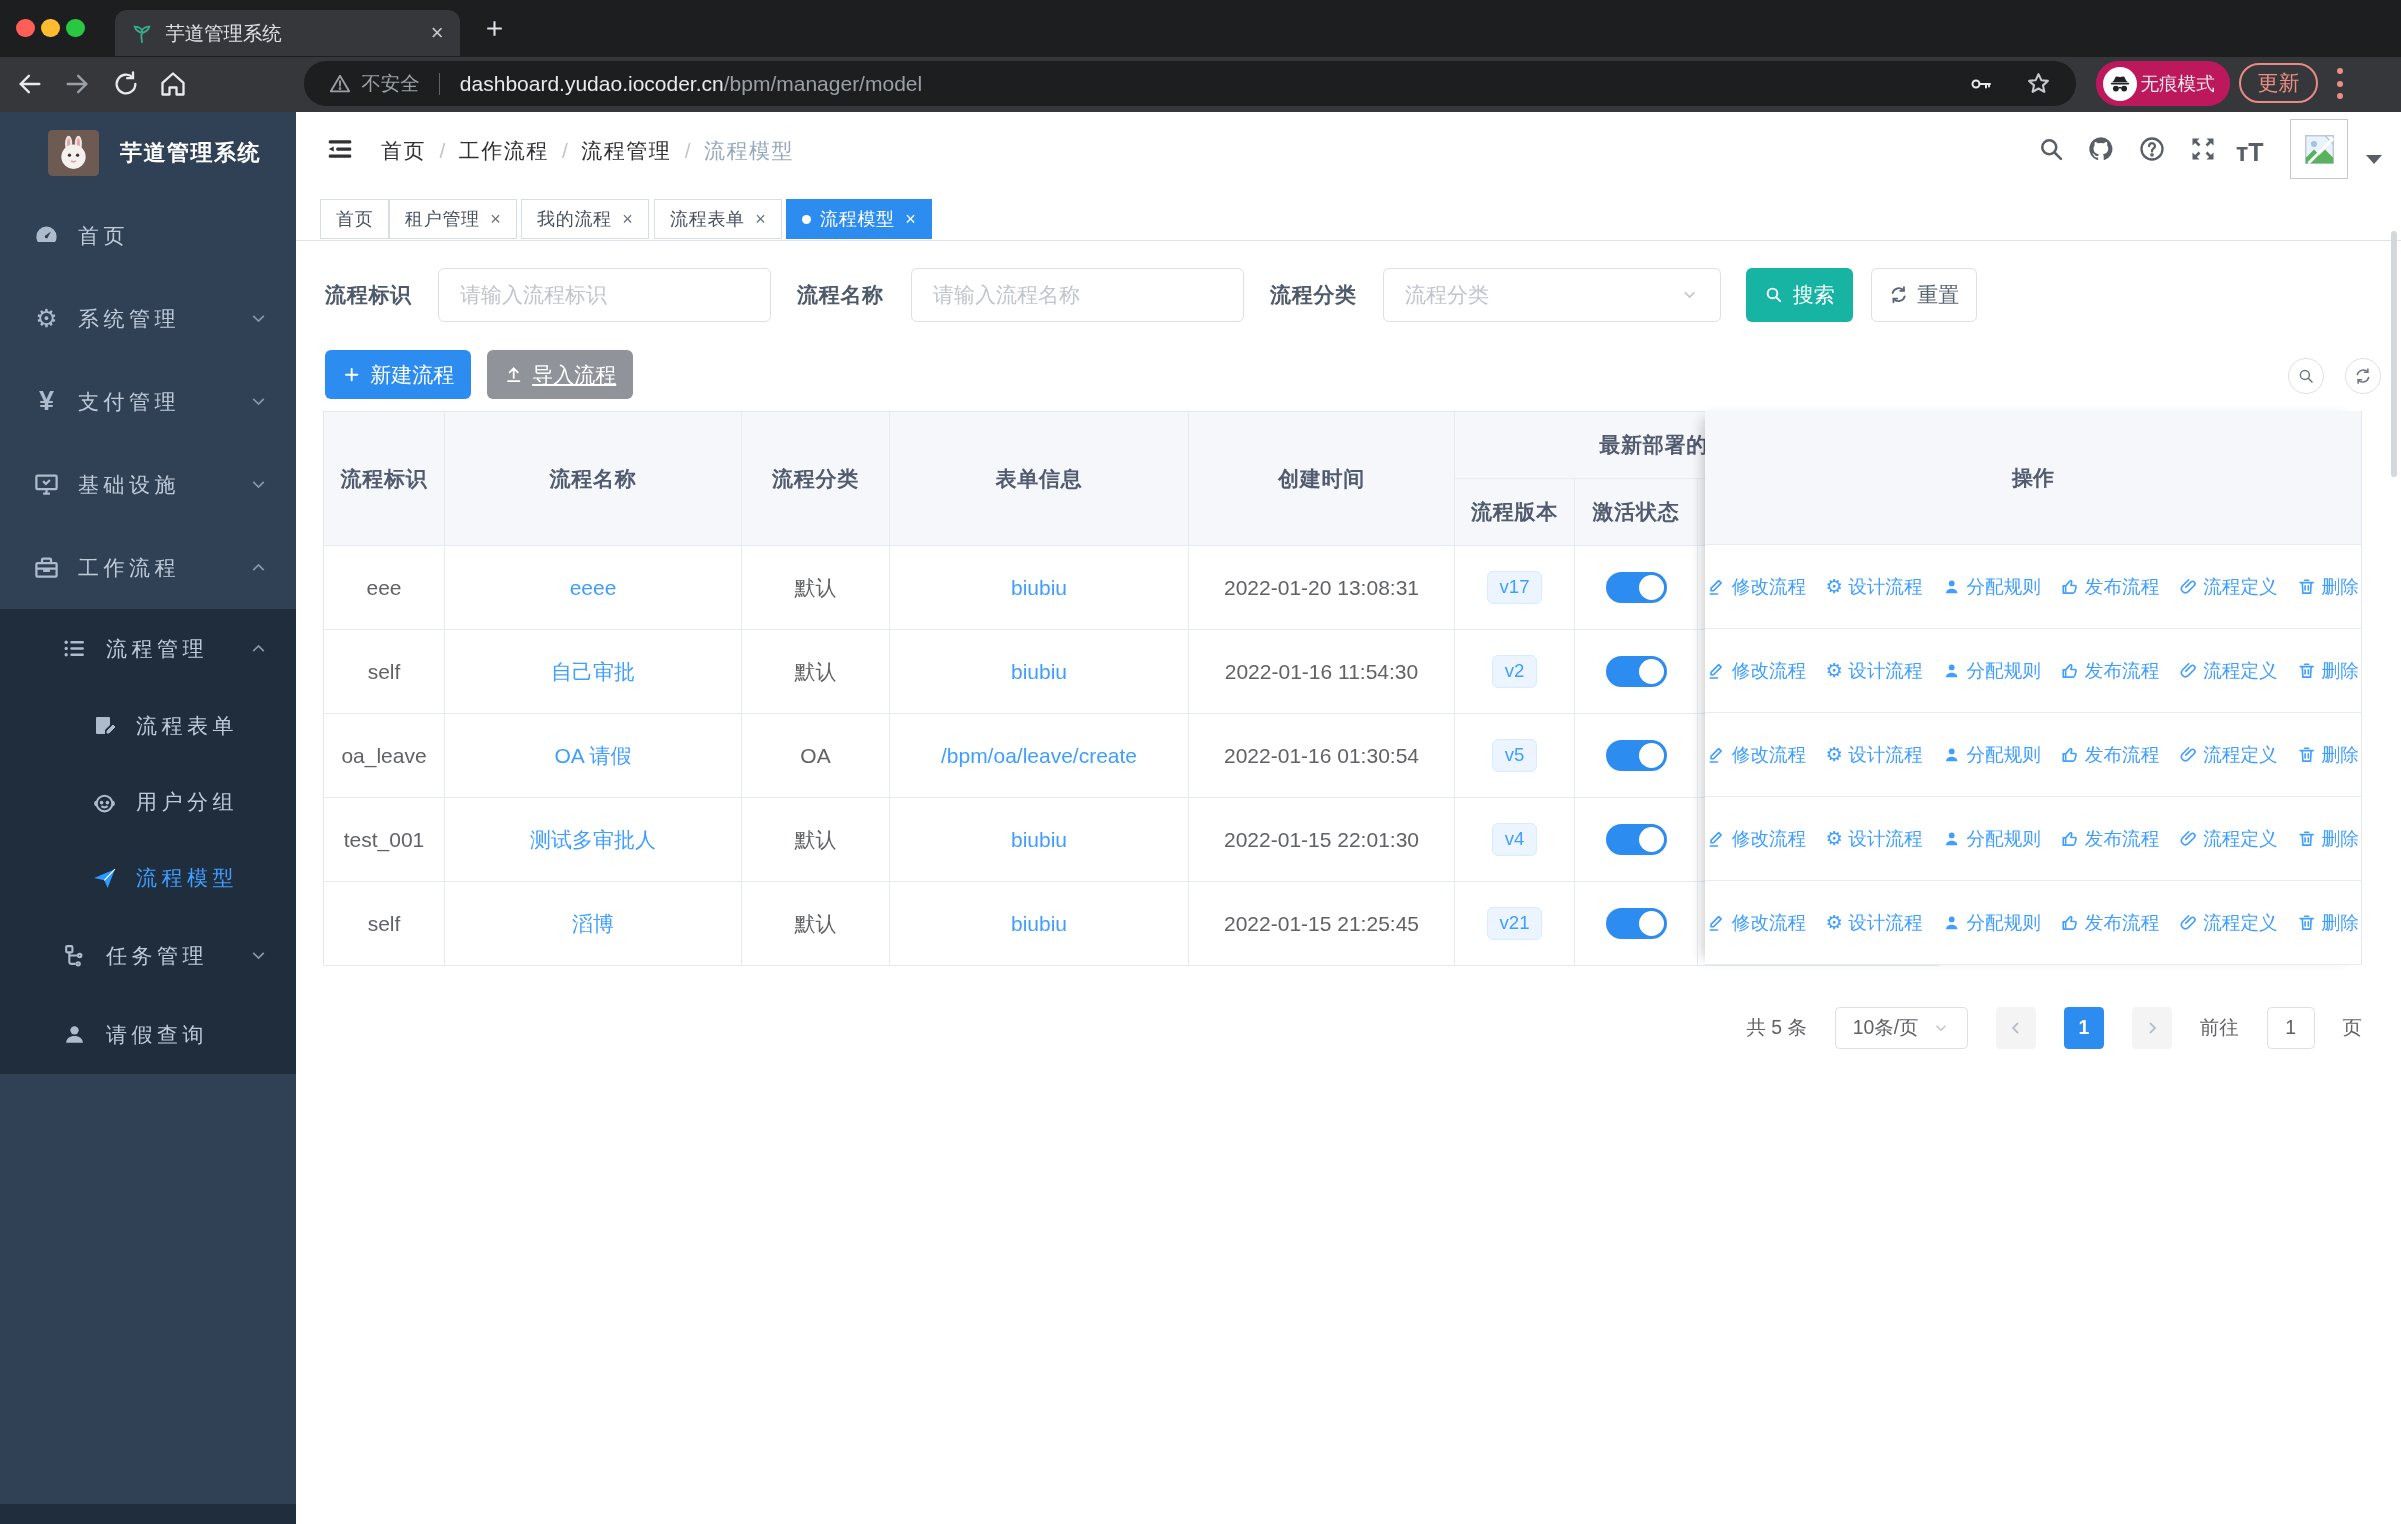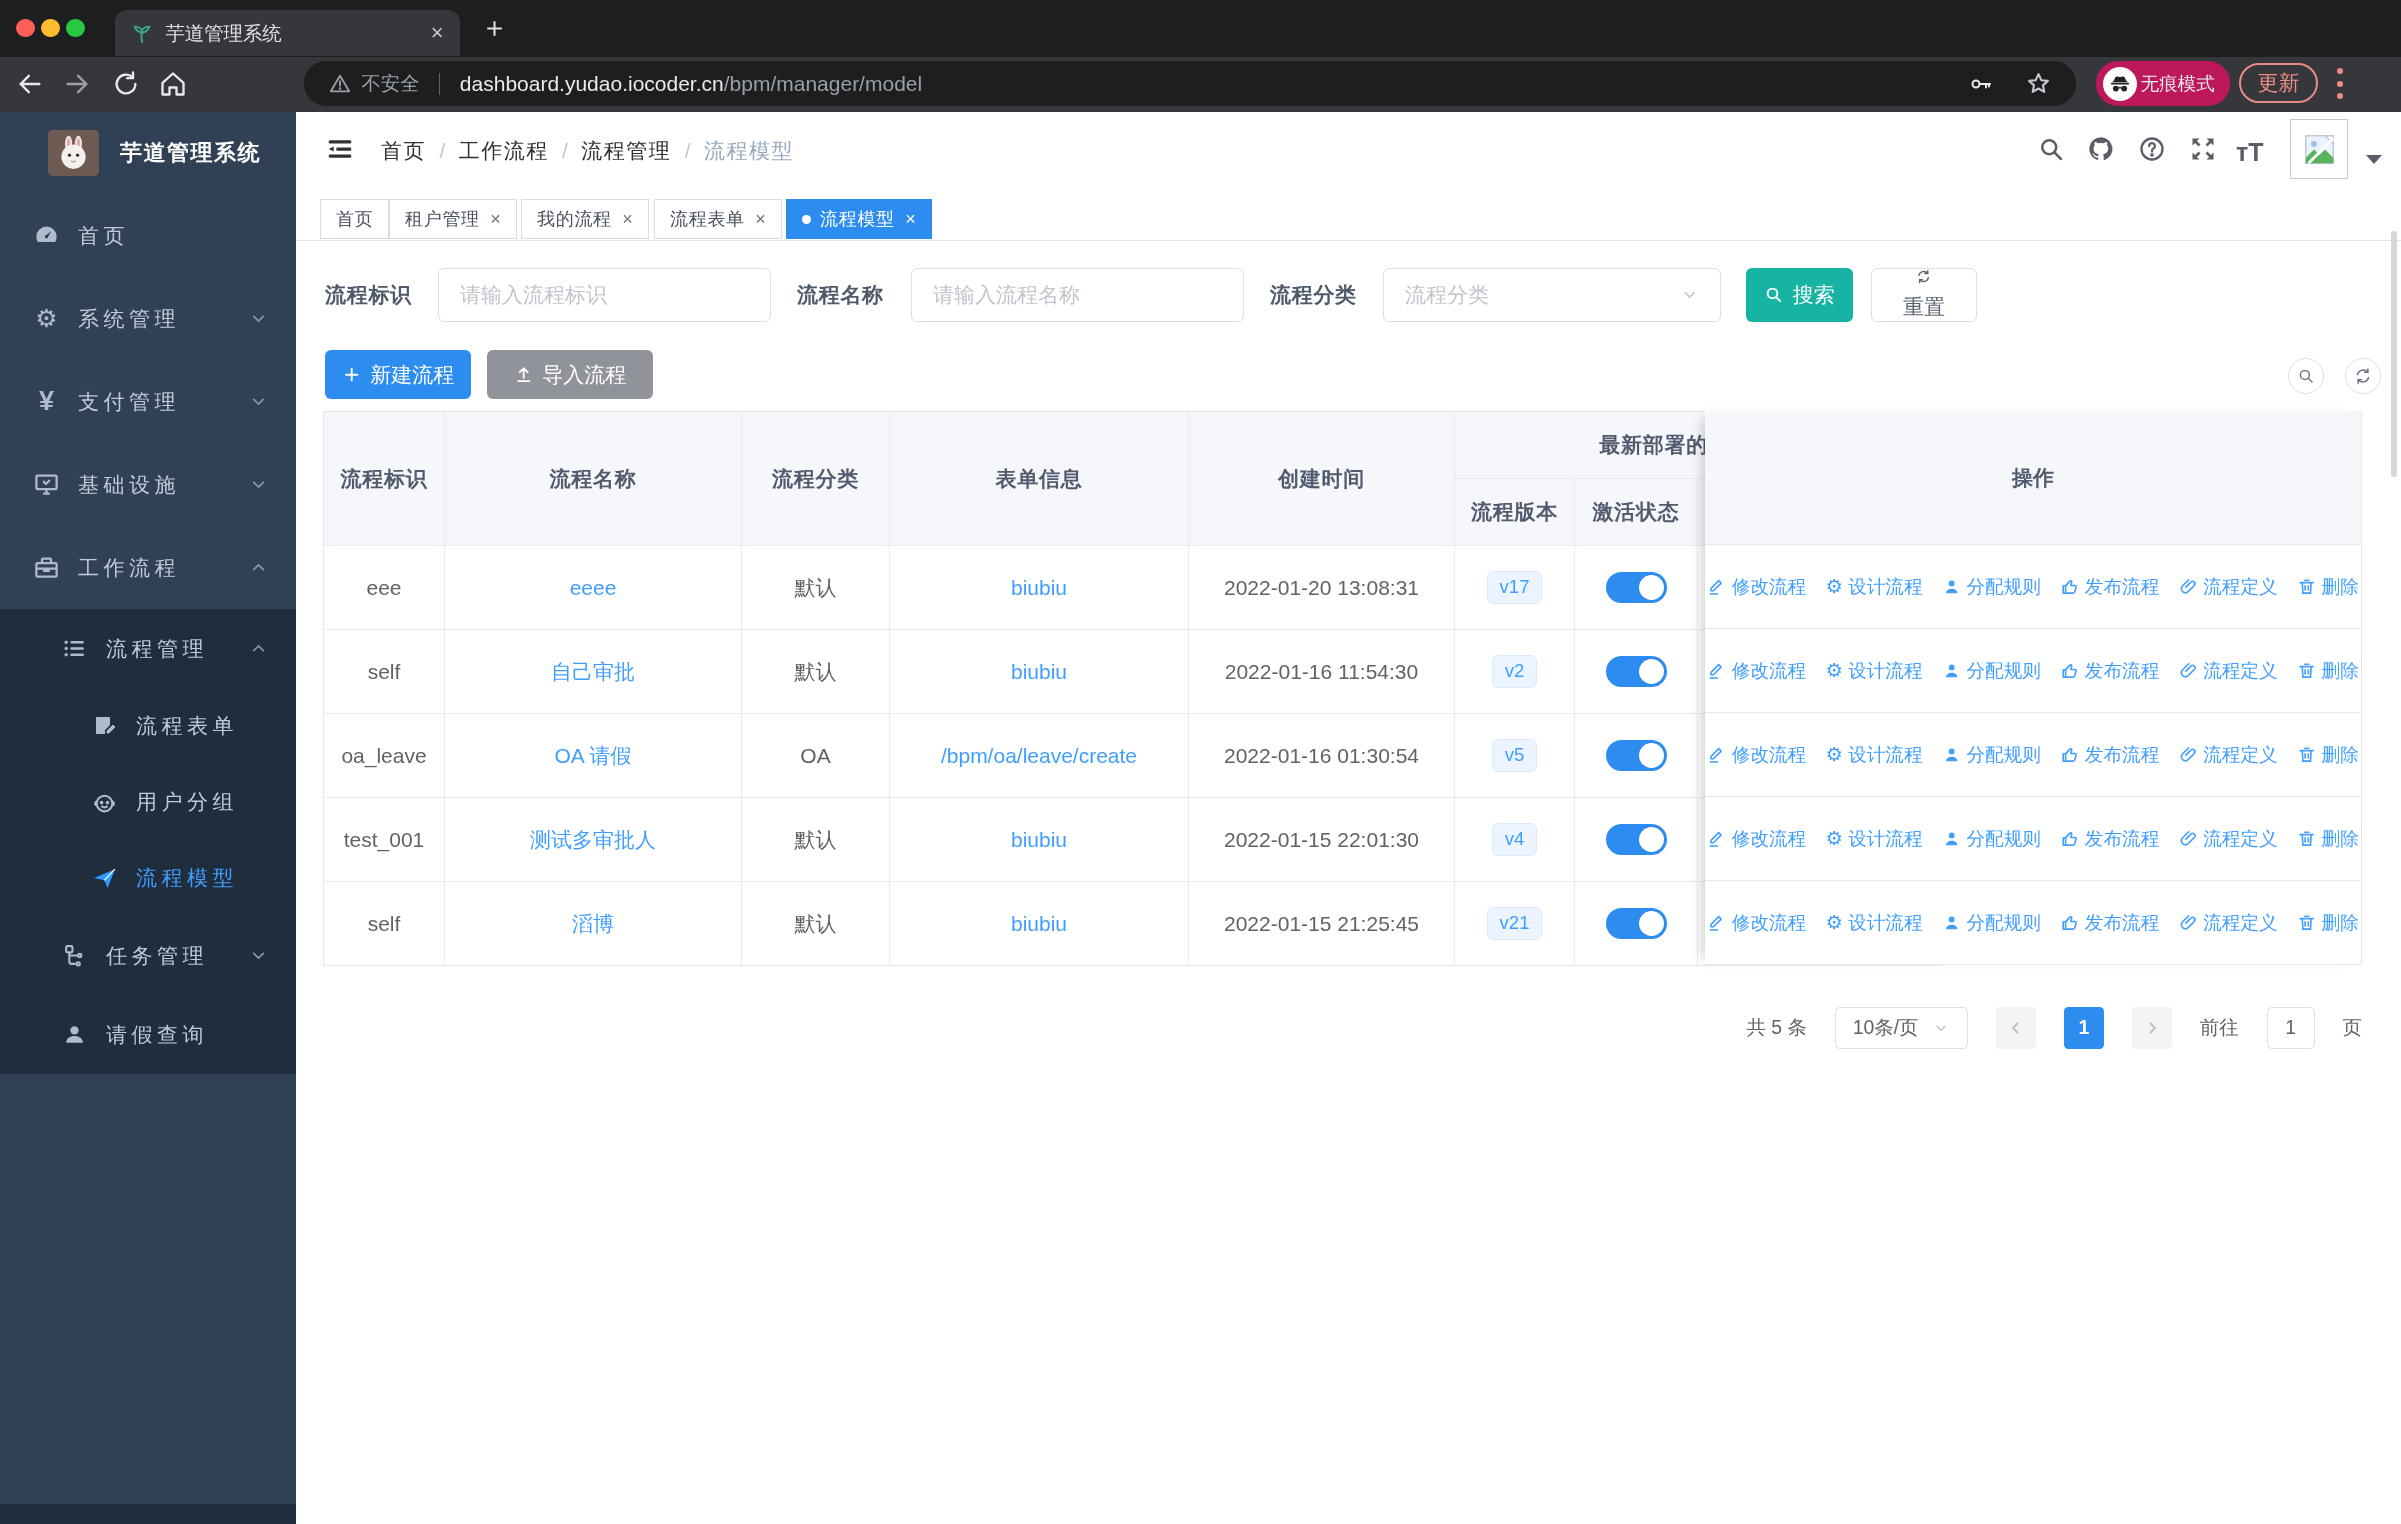--- a/index.html
+++ b/index.html
@@ -70,23 +70,23 @@
   .flabel{position:absolute;top:281px;font-size:21px;font-weight:600;color:#4E5969;letter-spacing:0.7px;}
   .finput{position:absolute;top:268px;height:54px;border:0.7px solid #DCDFE6;border-radius:6px;background:#fff;
           font-size:21px;color:#606266;padding:0 21px;box-sizing:border-box;outline:none;font-family:inherit;}
   .finput::placeholder{color:#C0C4CC;}
   .fselect{position:absolute;top:268px;height:54px;border:0.7px solid #DCDFE6;border-radius:6px;background:#fff;
            display:flex;align-items:center;padding:0 21px;box-sizing:border-box;cursor:pointer;}
   .fselect .ph{font-size:21px;color:#C0C4CC;}
   .fselect .car{margin-left:auto;color:#C0C4CC;}
   .btn{display:flex;align-items:center;justify-content:center;gap:9px;border-radius:6px;font-size:21px;cursor:pointer;box-sizing:border-box;}
   .btn-search{position:absolute;left:1746px;top:268px;width:107px;height:54px;background:#17B3A3;color:#fff;}
-  .btn-reset{position:absolute;left:1871px;top:268px;width:106px;height:54px;background:#fff;border:0.7px solid #DCDFE6;color:#5A6472;flex-direction:column;}
+  .btn-reset{position:absolute;left:1871px;top:268px;width:106px;height:54px;background:#fff;border:0.7px solid #DCDFE6;color:#5A6472;}
   .btn-create{position:absolute;left:325px;top:350px;width:146px;height:49px;background:#2D8CF0;color:#fff;}
-  .btn-import{position:absolute;left:487px;top:350px;width:166px;height:49px;background:#909399;color:#fff;}
+  .btn-import{position:absolute;left:487px;top:350px;width:146px;height:49px;background:#909399;color:#fff;text-decoration:underline;}
   .circ-btn{position:absolute;top:358px;width:36px;height:36px;border-radius:50%;border:0.7px solid #DCDFE6;background:#fff;
             display:flex;align-items:center;justify-content:center;color:#6B7785;cursor:pointer;box-sizing:border-box;}
   
   .tbl{position:absolute;left:323px;top:411px;width:1616px;border-top:0.7px solid #E3E8EF;border-left:0.7px solid #E3E8EF;box-sizing:border-box;}
   .th,.td{box-sizing:border-box;border-right:0.7px solid #E6EBF2;border-bottom:0.7px solid #E6EBF2;
           display:flex;align-items:center;justify-content:center;}
   .thead{position:relative;height:134px;background:#F5F7FA;}
   .th{position:absolute;background:#F5F7FA;font-size:21px;font-weight:600;color:#515A6E;letter-spacing:0.7px;}
   .trow{display:flex;height:84px;background:#fff;}
   .td{font-size:21px;color:#606266;}

